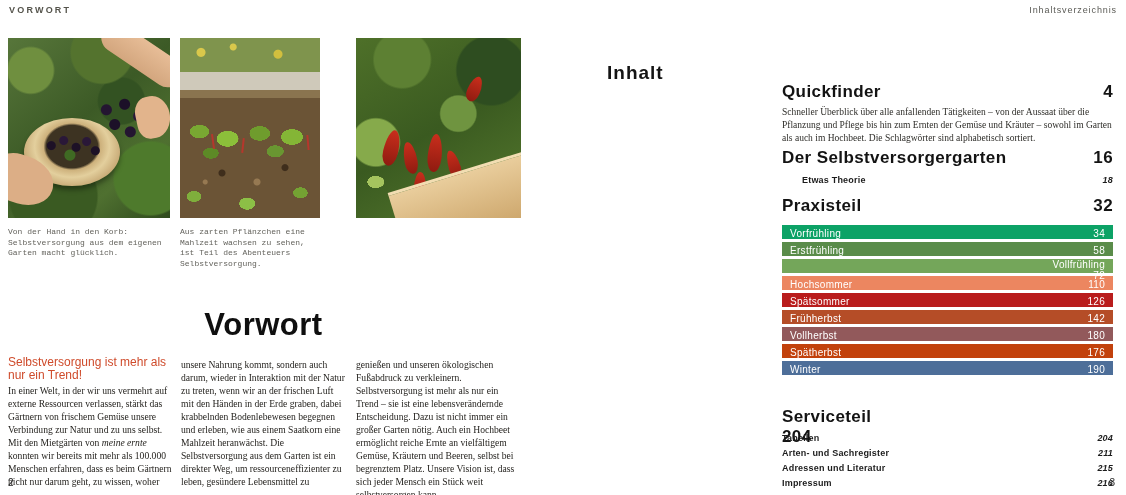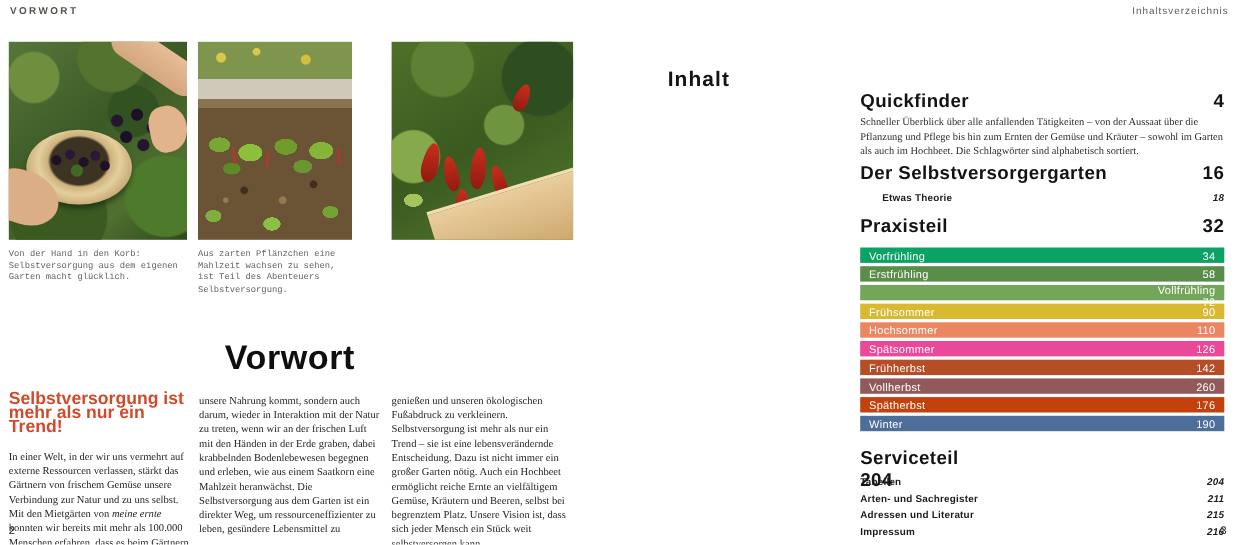--- a/index.html
+++ b/index.html
@@ -115,22 +115,22 @@
 
   .vorwort-title { position: absolute; left: 181px; top: 307px; width: 165px;
     text-align: center; font-size: 31px; font-weight: bold; color: #0f0f0f; letter-spacing: 0.5px; }
 
   .col { position: absolute; width: 167px;
     font-family: "Liberation Serif", serif; font-size: 9.6px; line-height: 13px; color: #262420;
     hyphens: auto; -webkit-hyphens: auto; }
   .col1 { left: 8px;   top: 356px; }
   .col2 { left: 181px; top: 358px; }
   .col3 { left: 356px; top: 358px; }
-  .col-heading { font-family: "Liberation Sans", sans-serif; font-weight: bold;
-    font-size: 16px; line-height: 13px; color: #cf4b2b; margin-bottom: 14px; }
+  .col-heading { font-family: "Liberation Sans", sans-serif; font-weight: normal;
+    font-size: 12px; line-height: 13px; color: #cf4b2b; margin-bottom: 2px; }
 
   .pn { position: absolute; bottom: 7px; font-size: 10px; color: #222; }
   .pn-left { left: 8px; }
   .pn-right { right: 11px; }
 
   
   .inhalt-title { position: absolute; left: 607px; top: 62px;
     font-size: 19px; font-weight: bold; color: #141414; letter-spacing: 1px; }
 
   .toc { position: absolute; left: 782px; top: 12px; width: 331px; height: 495px; }
@@ -237,39 +237,35 @@
       <span>34</span>
     </div>
     <div class="bar" style="background-color: rgb(90, 140, 74);">
       <span>Erstfrühling</span>
       <span>58</span>
     </div>
     <div class="bar" style="background-color: rgb(116, 166, 90); flex-direction: column;">
       <span>Vollfrühling</span>
       <span>72</span>
     </div>
-    <div class="bar" style="background-color: rgb(217, 185, 48);">
-      <span>Frühsommer</span>
-      <span>90</span>
-    </div>
     <div class="bar" style="background-color: rgb(236, 134, 96);">
       <span>Hochsommer</span>
       <span>110</span>
     </div>
-    <div class="bar" style="background-color: #ec4899;">
+    <div class="bar" style="background-color: #b91c1c;">
       <span>Spätsommer</span>
       <span>126</span>
     </div>
     <div class="bar" style="background-color: rgb(181, 77, 39);">
       <span>Frühherbst</span>
       <span>142</span>
     </div>
     <div class="bar" style="background-color: rgb(146, 89, 91);">
       <span>Vollherbst</span>
-      <span>260</span>
+      <span>180</span>
     </div>
     <div class="bar" style="background-color: #c2410c;">
       <span>Spätherbst</span>
       <span>176</span>
     </div>
     <div class="bar" style="background-color: rgb(77, 110, 153);">
       <span>Winter</span>
       <span>190</span>
     </div>
   </div>

